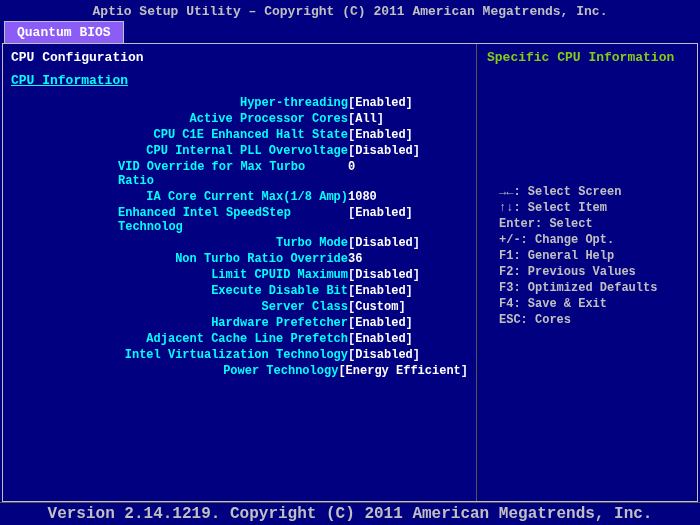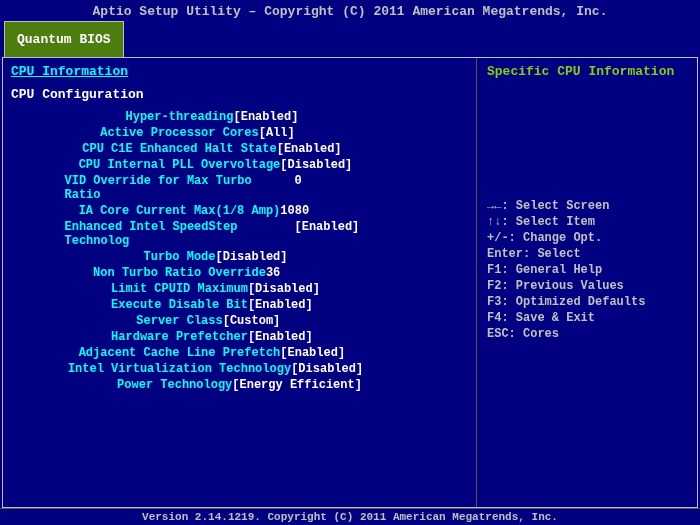--- a/index.html
+++ b/index.html
@@ -26,25 +26,25 @@
       padding: 4px 0 2px 0;
       color: #c0c0c0;
       font-size: 13px;
     }
     #tab-bar {
       display: flex;
       background: #000080;
       padding: 0 4px;
     }
     #active-tab {
-      background: #4d7c0f;
+      background: #8b5cf6;
       border: 1px solid #c0c0c0;
       border-bottom: none;
       color: #ffffff;
-      padding: 10px 12px;
+      padding: 3px 12px;
       font-size: 13px;
     }
     
     #main {
       display: flex;
       flex: 1;
       border: 1px solid #c0c0c0;
       margin: 0 2px;
       overflow: hidden;
     }
@@ -61,21 +61,21 @@
       margin-bottom: 8px;
     }
     #cpu-info-label {
       color: #00ffff;
       font-size: 13px;
       margin-bottom: 8px;
       text-decoration: underline;
     }
     .setting-row {
       display: flex;
-      justify-content: center;
+      justify-content: flex-end;
       margin-bottom: 2px;
     }
     .setting-name {
       color: #00ffff;
       font-size: 12px;
       flex: 0 0 auto;
       max-width: 230px;
     }
     .setting-value {
       color: #ffffff;
@@ -91,54 +91,55 @@
       color: #c0c0c0;
       font-size: 12px;
     }
     #right-title {
       color: #84cc16;
       font-size: 13px;
       margin-bottom: 8px;
     }
     #help-items {
       margin-top: 120px;
+      margin-left: 12px;
     }
     .help-item {
       color: #c0c0c0;
       font-size: 12px;
       margin-bottom: 2px;
     }
     
     #footer {
       background: #000080;
       text-align: center;
       color: #c0c0c0;
-      font-size: 11px;
+      font-size: 16px;
       padding: 2px 0;
       border-top: 1px solid #555;
     }
   </style>
 </head>
 <body>
 
 <div id="app">
 
   <div id="header">
     <span>Aptio Setup Utility – Copyright (C) 2011 American Megatrends, Inc.</span>
   </div>
 
   <div id="tab-bar">
     <div id="active-tab">Quantum BIOS</div>
   </div>
 
   <div id="main">
 
     <div id="left-panel">
+      <div id="section-title">CPU Configuration</div>
       <div id="cpu-info-label">CPU Information</div>
-      <div id="section-title">CPU Configuration</div>
       <div id="settings-list">
           <div class="setting-row">
             <span class="setting-name">Hyper-threading</span>
             <span class="setting-value">[Enabled]</span>
           </div>
           <div class="setting-row">
             <span class="setting-name">Active Processor Cores</span>
             <span class="setting-value">[All]</span>
           </div>
           <div class="setting-row">
@@ -198,22 +199,22 @@
             <span class="setting-value">[Energy Efficient]</span>
           </div>
         </div>
     </div>
 
     <div id="right-panel">
       <div id="right-title">Specific CPU Information</div>
       <div id="help-items">
           <div class="help-item">→←: Select Screen</div>
           <div class="help-item">↑↓: Select Item</div>
+          <div class="help-item">Enter: Select</div>
           <div class="help-item">+/-: Change Opt.</div>
-          <div class="help-item">Enter: Select</div>
           <div class="help-item">F1: General Help</div>
           <div class="help-item">F2: Previous Values</div>
           <div class="help-item">F3: Optimized Defaults</div>
           <div class="help-item">F4: Save &amp; Exit</div>
           <div class="help-item">ESC: Cores</div>
         </div>
     </div>
   </div>
 
   <div id="footer">

